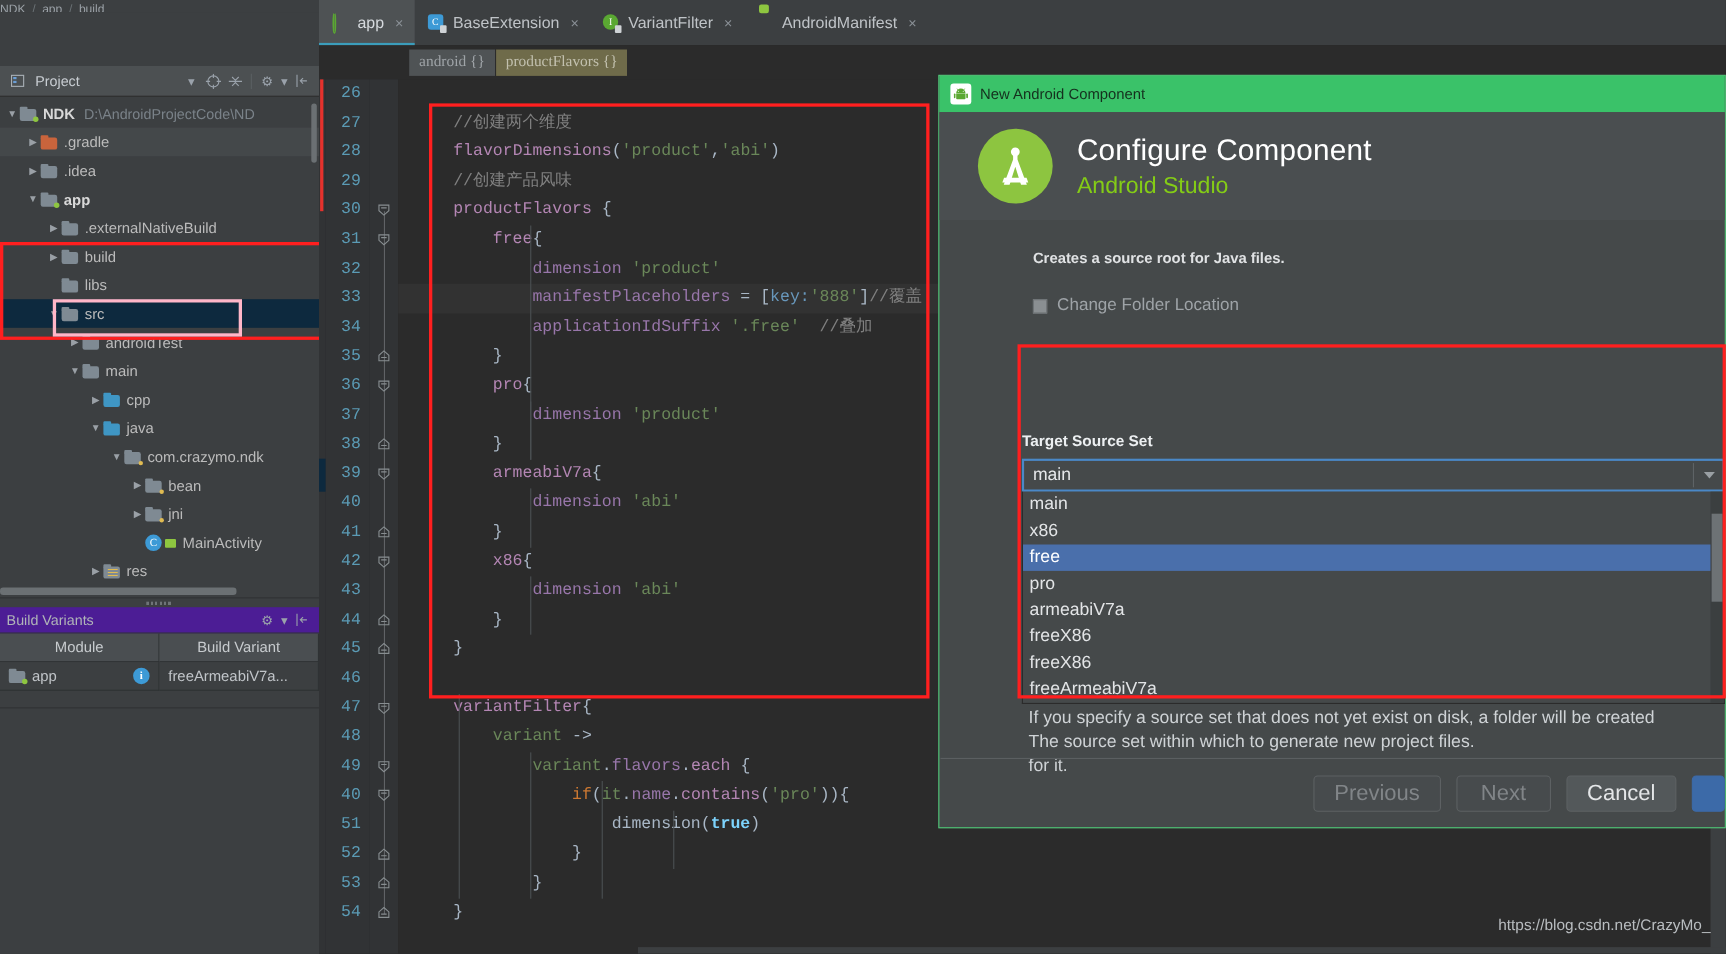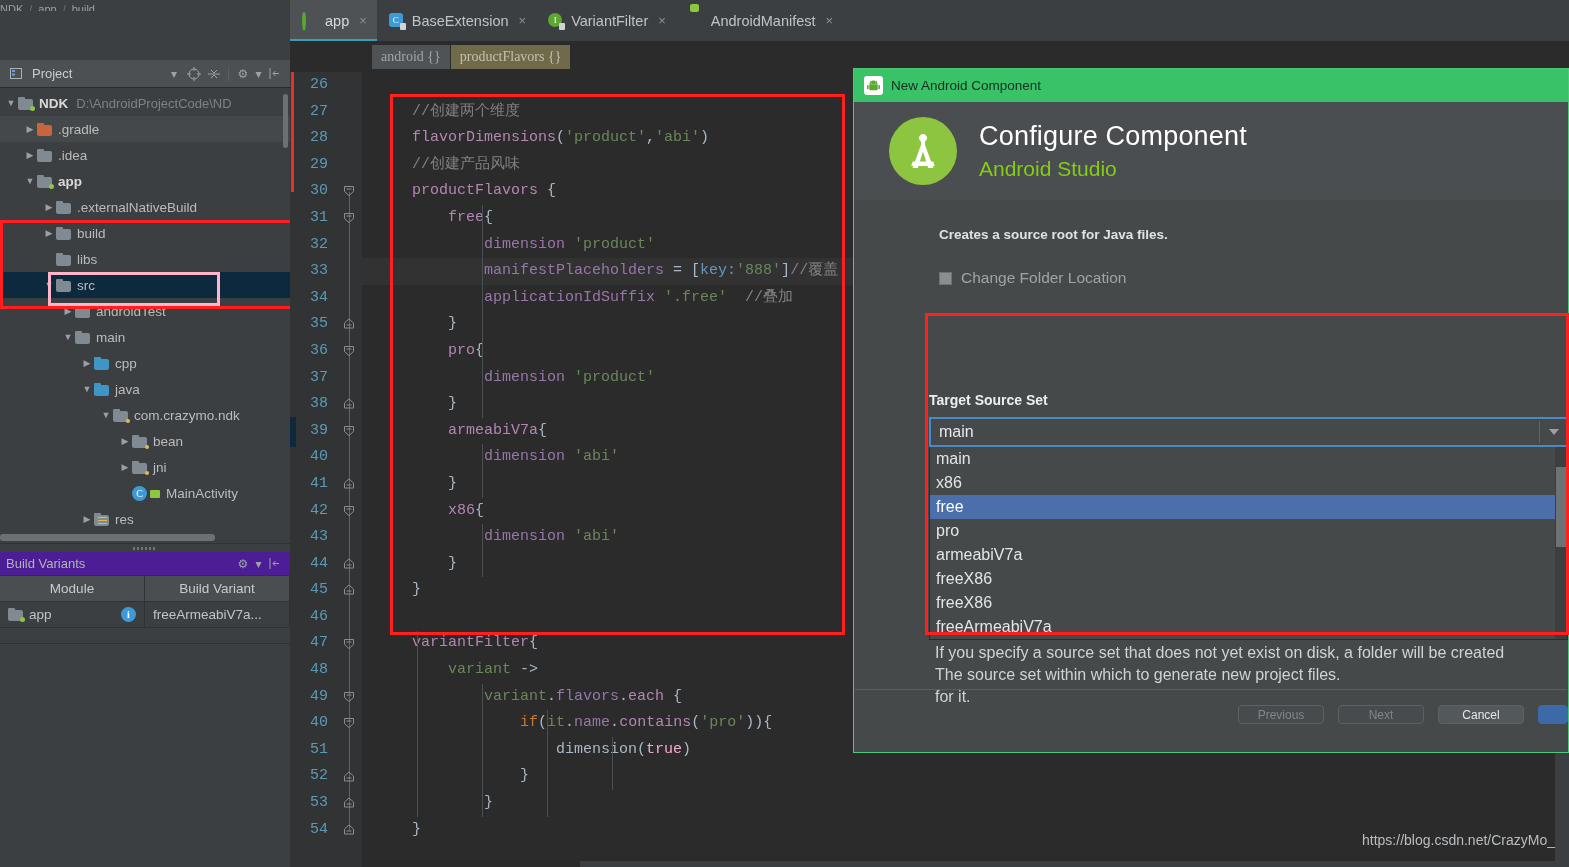--- a/index.html
+++ b/index.html
@@ -135,21 +135,21 @@
   .cline { height:26.6px; line-height:26.6px; white-space:pre; padding-left:14px; color:#a9b7c6;}
   .cline.hl { background:#323232; }
 
   .k-kw   { color:#cc7832; }
   .k-str  { color:#6a8759; }
   .k-cmt  { color:#808080; }
   .k-num  { color:#6897bb; }
   .k-field{ color:#9876aa; }
   .k-id   { color:#a9b7c6; }
   .k-meth { color:#b486b4; }
-  .k-kwb  { color:#f9a8d4; font-weight:normal; }
+  .k-kwb  { color:#7dd3fc; font-weight:bold; }
 
   .indent-guide { position:absolute; width:1px; background:#4b5053; }
 
   .fold-ico { position:absolute; left:7px; width:12px; height:12px; }
   .fold-line { position:absolute; left:12.5px; width:1px; background:#606366; }
   .fold-ico svg { display:block; }
 
   
   .ann-red { position:absolute; border:3px solid #ff1f1f; pointer-events:none; }
   .ann-pink { position:absolute; border:3px solid #ffb6c8; pointer-events:none; }
@@ -189,22 +189,22 @@
                   border-top:6px solid #9aa0a4;}
   .dd-list { background:#45494a; border:1px solid #2b2b2b; border-top:none; position:relative; }
   .dd-item { height:24px; line-height:24px; padding-left:6px; font-size:16px; color:#e3e5e7; }
   .dd-item.sel { background:#4a6fab; color:#ffffff; }
   .dd-scroll { position:absolute; right:0; top:0; width:12px; bottom:0; background:#3b3f40; }
   .dd-thumb { position:absolute; right:1px; top:20px; width:10px; height:80px; background:#6d7275; }
   .dd-foot { font-size:16px; color:#cfd3d6; line-height:22px; padding-left:6px; padding-top:2px;}
 
   .dlg-sep { position:absolute; left:1px; right:1px; top:620px; height:1px; background:#5b5f61; }
   .dlg-btns { position:absolute; right:0px; top:636px; display:flex; gap:14px; padding-right:0px;}
-  .btn { height:19px; min-width:86px; padding:0 18px; border-radius:4px;
-         background:#4b4f51; border:1px solid #5d6163; color:#b8bcbf; font-size:12px;
+  .btn { height:33px; min-width:86px; padding:0 18px; border-radius:4px;
+         background:#4b4f51; border:1px solid #5d6163; color:#b8bcbf; font-size:20px;
          display:flex; align-items:center; justify-content:center; }
   .btn.dim { color:#818588; background:#474b4d; }
   .btn.strong { color:#e4e6e8; background:#53585a; }
   .btn.primary { background:#3c6aa8; border-color:#3c6aa8; color:#fff; }
 
   .watermark { position:absolute; right:14px; bottom:19px; font-size:14px; color:#b9bdc0; }
   .bottom-strip{ position:absolute; left:290px; right:0; bottom:0; height:6px; background:#3c3f41;}
 </style>
 </head>
 <body>

